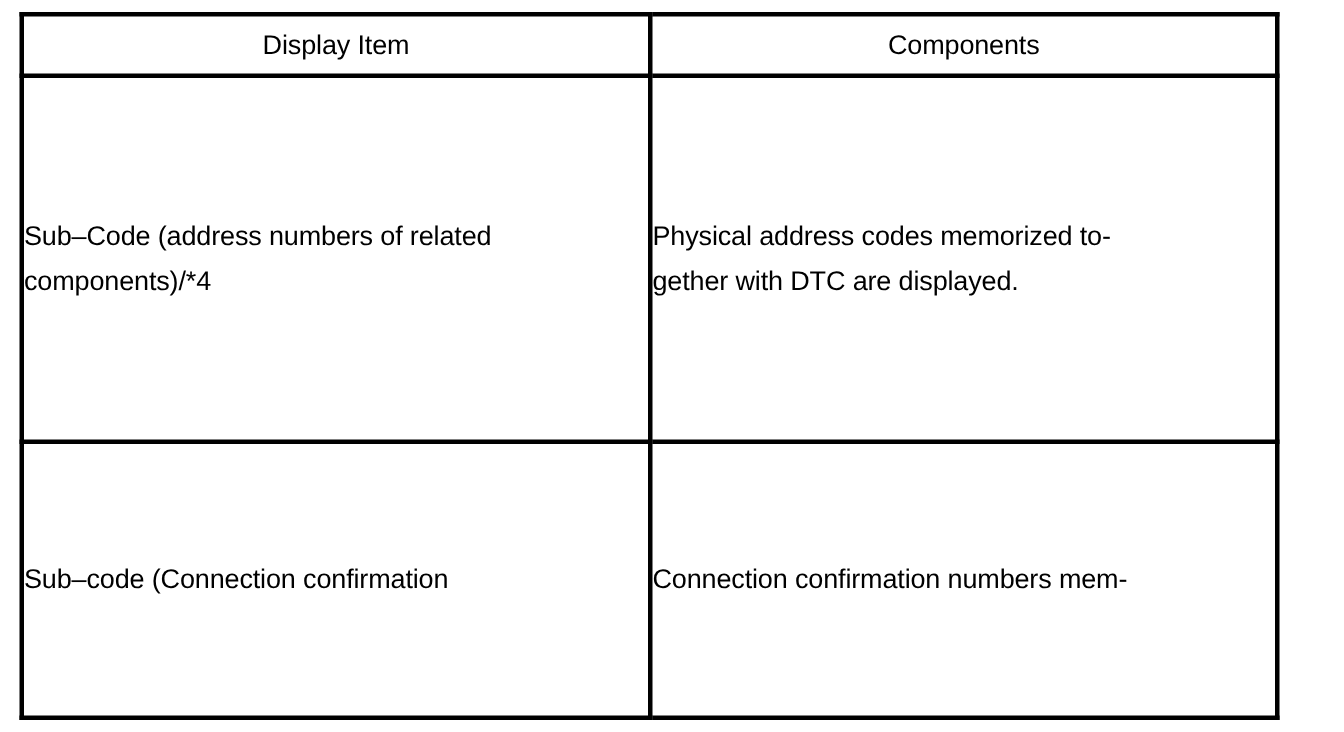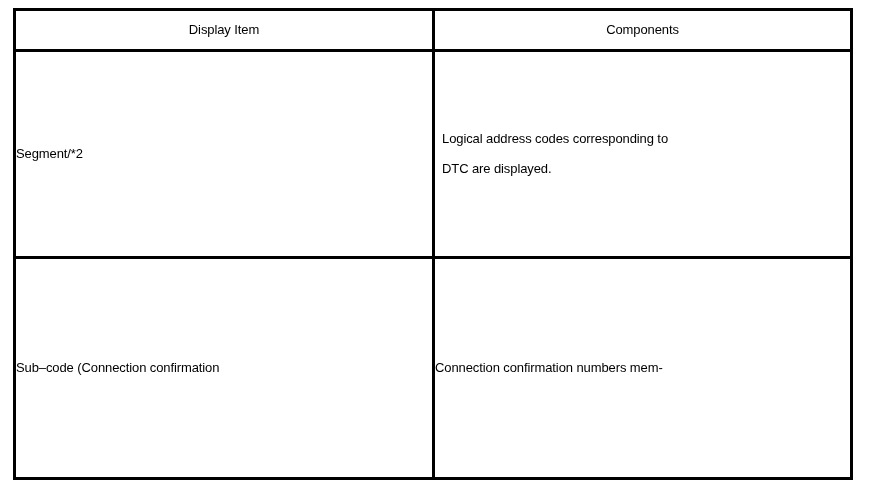--- a/index.html
+++ b/index.html
@@ -35,21 +35,21 @@
     background: #ffffff;
   }
   table.spec-table col.col-item { width: 419px; }
   table.spec-table col.col-desc { width: 418px; }
 
   table.spec-table th,
   table.spec-table td {
     border: 3px solid #000000;
     background: #ffffff;
     font-weight: normal;
-    font-size: 13px;
+    font-size: 18px;
     line-height: 28px;
     letter-spacing: -0.1px;
     vertical-align: middle;
     padding: 0;
   }
 
   
   tr.header-row th {
     height: 38px;
     text-align: center;
@@ -102,35 +102,36 @@
             <span class="cell-inner">Display Item</span>
           </th>
           <th>
             <span class="cell-inner">Components</span>
           </th>
         </tr>
       </thead>
       <tbody>
 
 
-        <tr class="row-1">
-          <td class="item-cell">
+
+
+        <tr class="row-3">
+          <td class="item-cell two-line">
             <span class="cell-inner">
-              <span class="line">Segment/*2</span>
+              <span class="line">Sub–Code (address numbers of related</span>
+              <span class="line">components)/*4</span>
             </span>
           </td>
           <td class="desc-cell two-line">
             <span class="cell-inner">
-              <span class="line">Logical address codes corresponding to</span>
-              <span class="line">DTC are displayed.</span>
+              <span class="line">Physical address codes memorized to-</span>
+              <span class="line">gether with DTC are displayed.</span>
             </span>
           </td>
         </tr>
-
-
 
         <tr class="row-4">
           <td class="item-cell two-line">
             <span class="cell-inner">
               <span class="line">Sub–code (Connection confirmation</span>
               
             </span>
           </td>
           <td class="desc-cell two-line">
             <span class="cell-inner">

